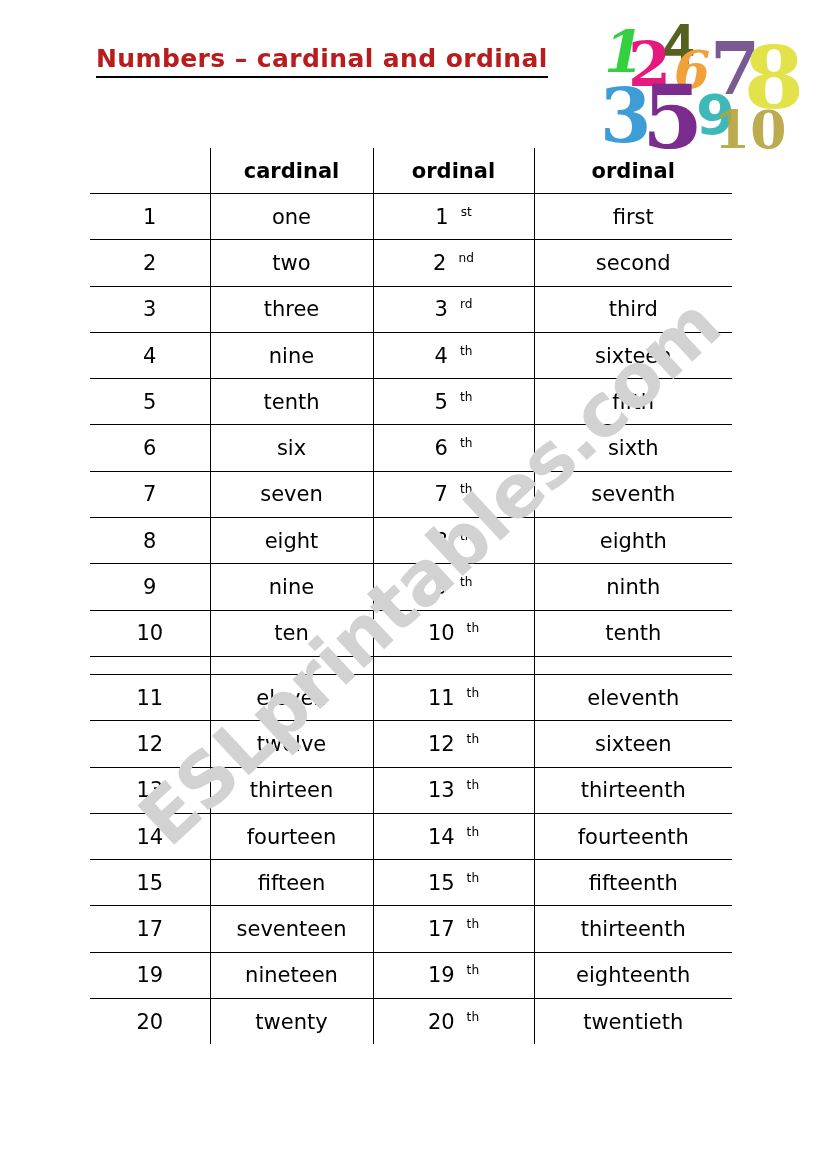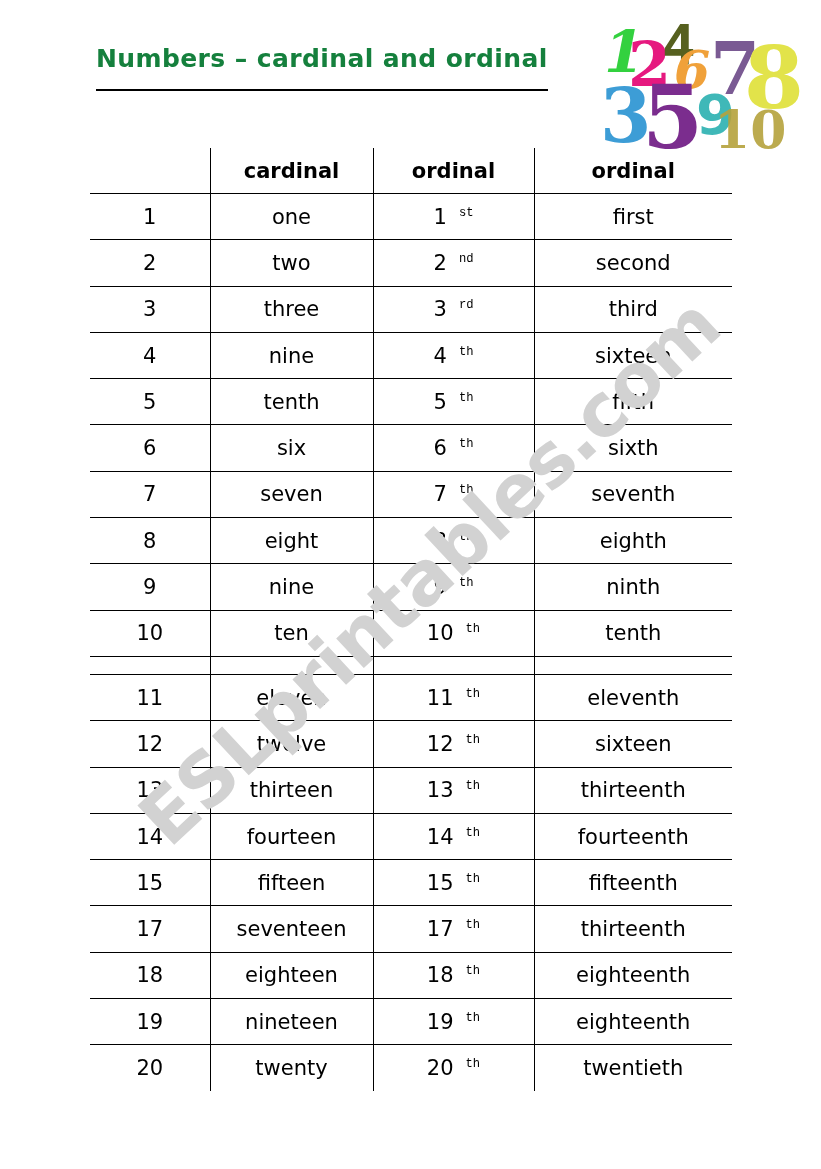--- a/index.html
+++ b/index.html
@@ -20,25 +20,25 @@
   
   .title-wrap {
     position: absolute;
     left: 96px;
     top: 44px;
   }
   .title {
     font-family: "DejaVu Sans", "Liberation Sans", sans-serif;
     font-size: 25px;
     font-weight: 600;
-    color: #15803d;
+    color: #b91c1c;
     letter-spacing: 0.4px;
     white-space: nowrap;
     border-bottom: 2.2px solid #000000;
-    padding-bottom: 16px;
+    padding-bottom: 3px;
     display: inline-block;
   }
 
   
   .clipart {
     position: absolute;
     left: 592px;
     top: 16px;
     width: 216px;
     height: 136px;
@@ -97,21 +97,20 @@
     border-right: 1.6px solid #000000;
   }
   tr.spacer td.last { border-right: none; }
 
   .ord { position: relative; display: inline-block; }
   .ord sup {
     font-size: 0.58em;
     vertical-align: super;
     line-height: 0;
     margin-left: 12px;
-    font-family: Liberation Mono, monospace;
   }
 
   
   .watermark {
     position: absolute;
     left: 0px;
     top: 536px;
     width: 821px;
     text-align: left;
     padding-left: 50px;
@@ -267,26 +266,20 @@
             <td><span class="ord"><span>15</span><sup>th</sup></span></td>
             <td class="last">fifteenth</td>
           </tr>
           <tr class="body-row">
             <td>17</td>
             <td>seventeen</td>
             <td><span class="ord"><span>17</span><sup>th</sup></span></td>
             <td class="last">thirteenth</td>
           </tr>
           <tr class="body-row">
-            <td>18</td>
-            <td>eighteen</td>
-            <td><span class="ord"><span>18</span><sup>th</sup></span></td>
-            <td class="last">eighteenth</td>
-          </tr>
-          <tr class="body-row">
             <td>19</td>
             <td>nineteen</td>
             <td><span class="ord"><span>19</span><sup>th</sup></span></td>
             <td class="last">eighteenth</td>
           </tr>
           <tr class="body-row final">
             <td>20</td>
             <td>twenty</td>
             <td><span class="ord"><span>20</span><sup>th</sup></span></td>
             <td class="last">twentieth</td>

